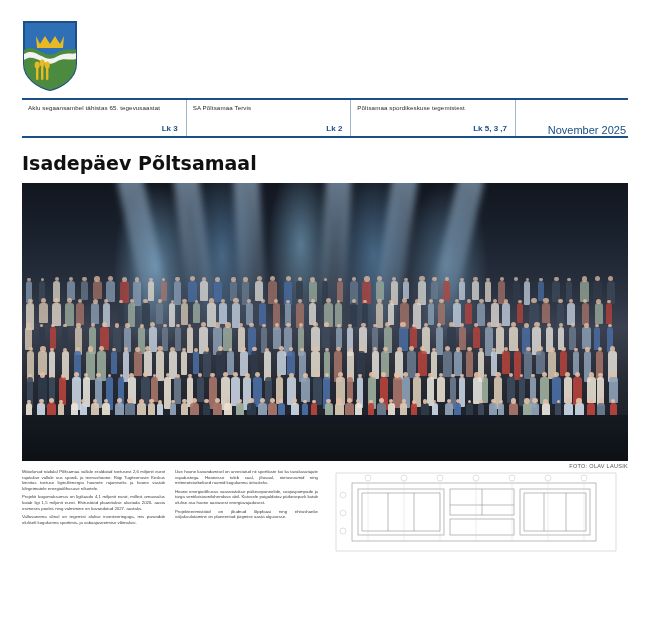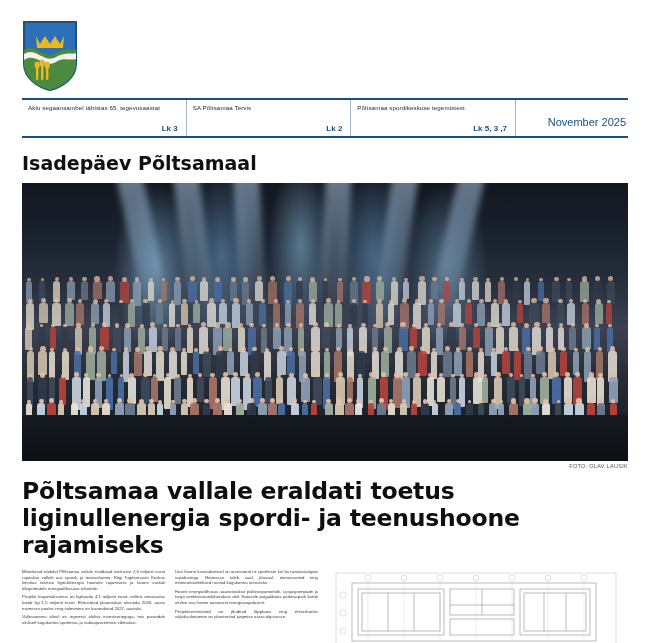--- a/index.html
+++ b/index.html
@@ -77,21 +77,21 @@
     font-size: 8px;
     font-weight: bold;
     color: #1b4f87;
     margin-top: 34px;
   }
   .date-box {
     width: 112px;
     display: flex;
     align-items: flex-end;
     justify-content: flex-end;
-    padding: 0 2px 8px 8px;
+    padding: 0 2px 0 8px;
     box-sizing: border-box;
     font-size: 11px;
     color: #1b4f87;
     font-weight: 500;
   }
 
   
   .section-headline {
     font-family: "DejaVu Sans", sans-serif;
     font-weight: bold;
@@ -828,21 +828,20 @@
           <div class="p" style="left: 575.1px; top: 134px; width: 8.4px; height: 35.2px; background: rgb(107, 123, 143); opacity: 0.94;"></div>
           <div class="p" style="left: 576.7px; top: 129.4px; width: 5.1px; height: 5.1px; border-radius: 50%; background: rgb(227, 191, 163); opacity: 0.95;"></div>
           <div class="p" style="left: 587.7px; top: 134px; width: 7.2px; height: 29.2px; background: rgb(184, 67, 60); opacity: 0.94;"></div>
           <div class="p" style="left: 589.1px; top: 130.2px; width: 4.3px; height: 4.3px; border-radius: 50%; background: rgb(227, 191, 163); opacity: 0.95;"></div>
         </div>
       <div class="stage-floor"></div>
     </div>
   </div>
   <div class="photo-credit">FOTO: OLAV LAUSIK</div>
 
-  <h2 class="main-headline">Põltsamaa vallale eraldati toetus liginullenergia spordi- ja teenushoone rajamiseks</h2>
 
   <div class="body-area">
     <div class="col">
       <p>Möödunud nädalal Põltsamaa vallale eraldatud toetusest 2,6 miljonit eurot rajatakse vallale uus spordi- ja teenushoone. Riigi Tugiteenuste Keskus kinnitas toetuse liginullenergia hoonete rajamiseks ja hoone vastab kõrgeimatele energiatõhususe nõuetele.</p>
       <p>Projekti kogumaksumus on ligikaudu 4,1 miljonit eurot, millest omaosalus katab ligi 1,5 miljonit eurot. Ehitustööd plaanitakse alustada 2026. aasta esimeses pooles ning valmimine on kavandatud 2027. aastaks.</p>
       <p>Vallavanema sõnul on tegemist olulise investeeringuga, mis parandab oluliselt kogukonna sportimis- ja vabaajaveetmise võimalusi.</p>
     </div>
     <div class="col">
       <p>Uue hoone kavandamisel on arvestatud nii sportlaste kui ka tavakasutajate vajadustega. Hoonesse tuleb saal, jõusaal, riietusruumid ning mitmeotstarbelised ruumid kogukonna üritusteks.</p>
       <p>Hoone energiatõhusus saavutatakse päikesepaneelide, soojuspumpade ja targa ventilatsioonilahenduse abil. Katusele paigaldatav päikesepark katab olulise osa hoone aastasest energiavajadusest.</p>

